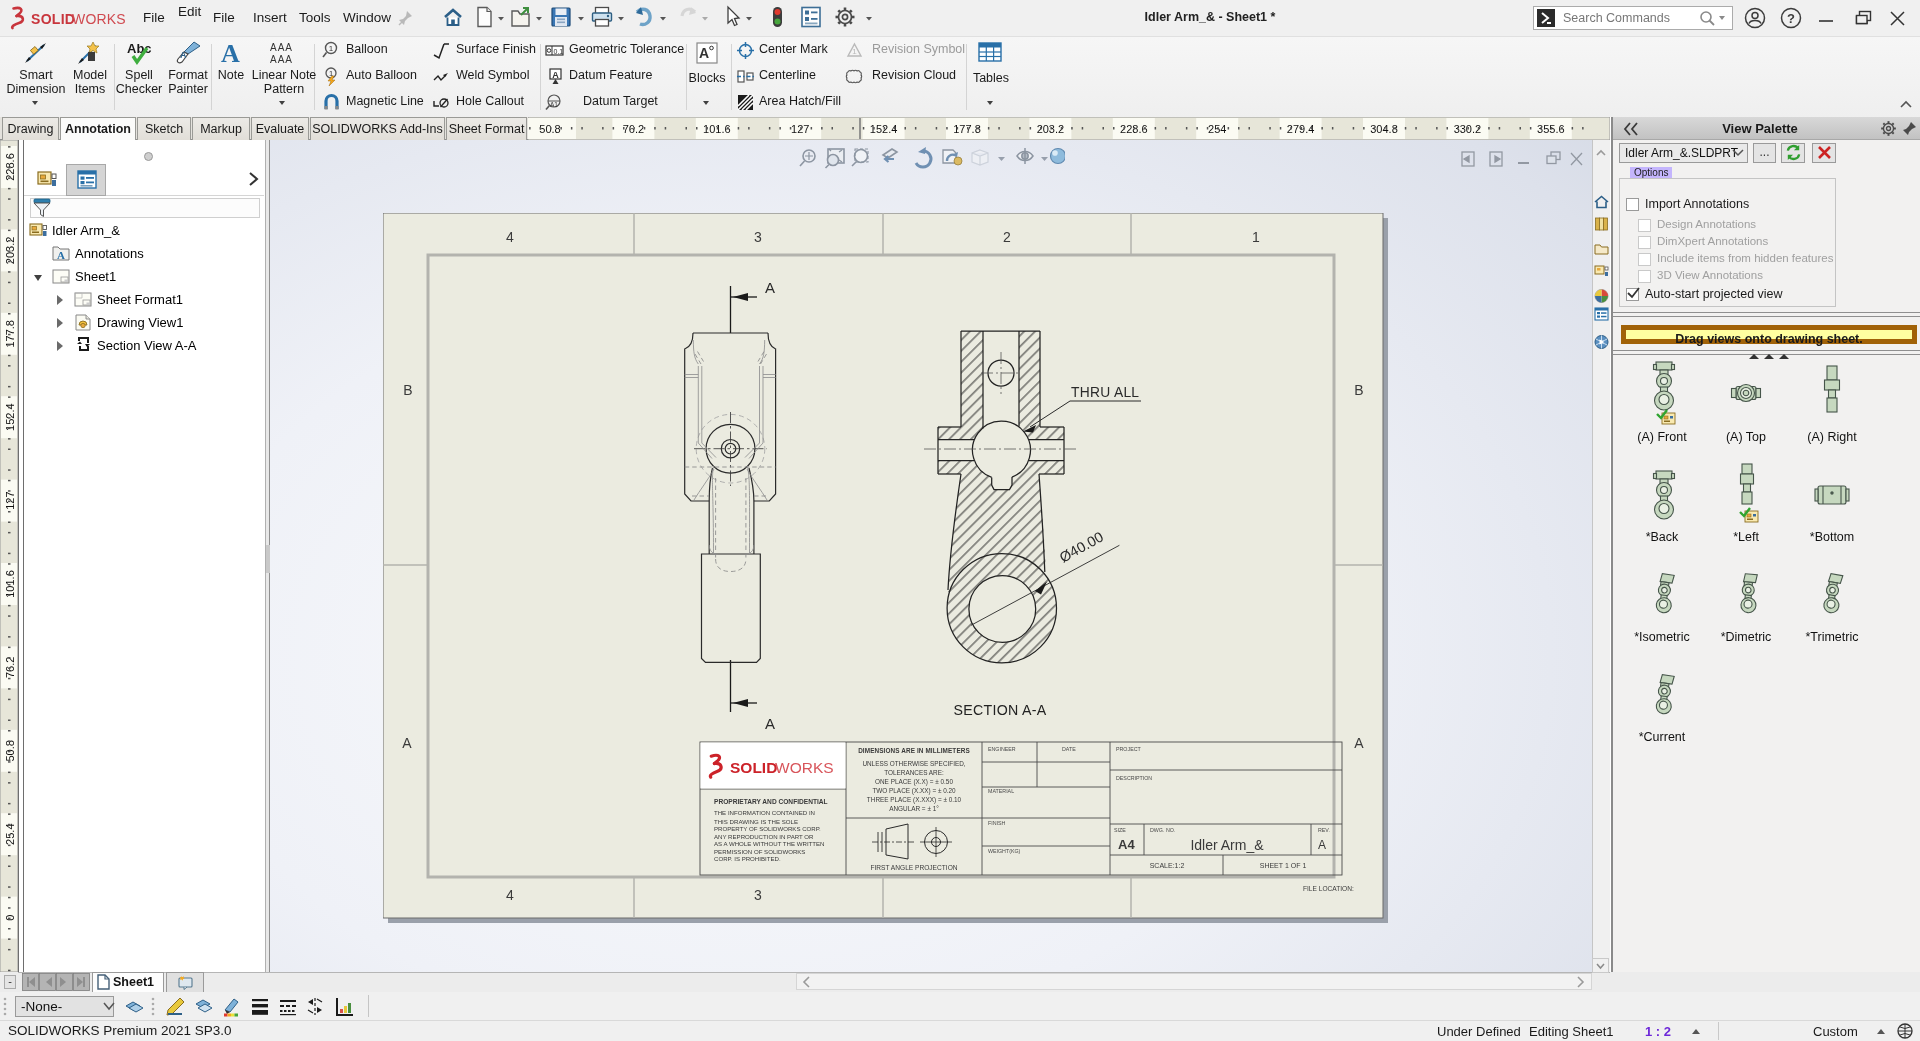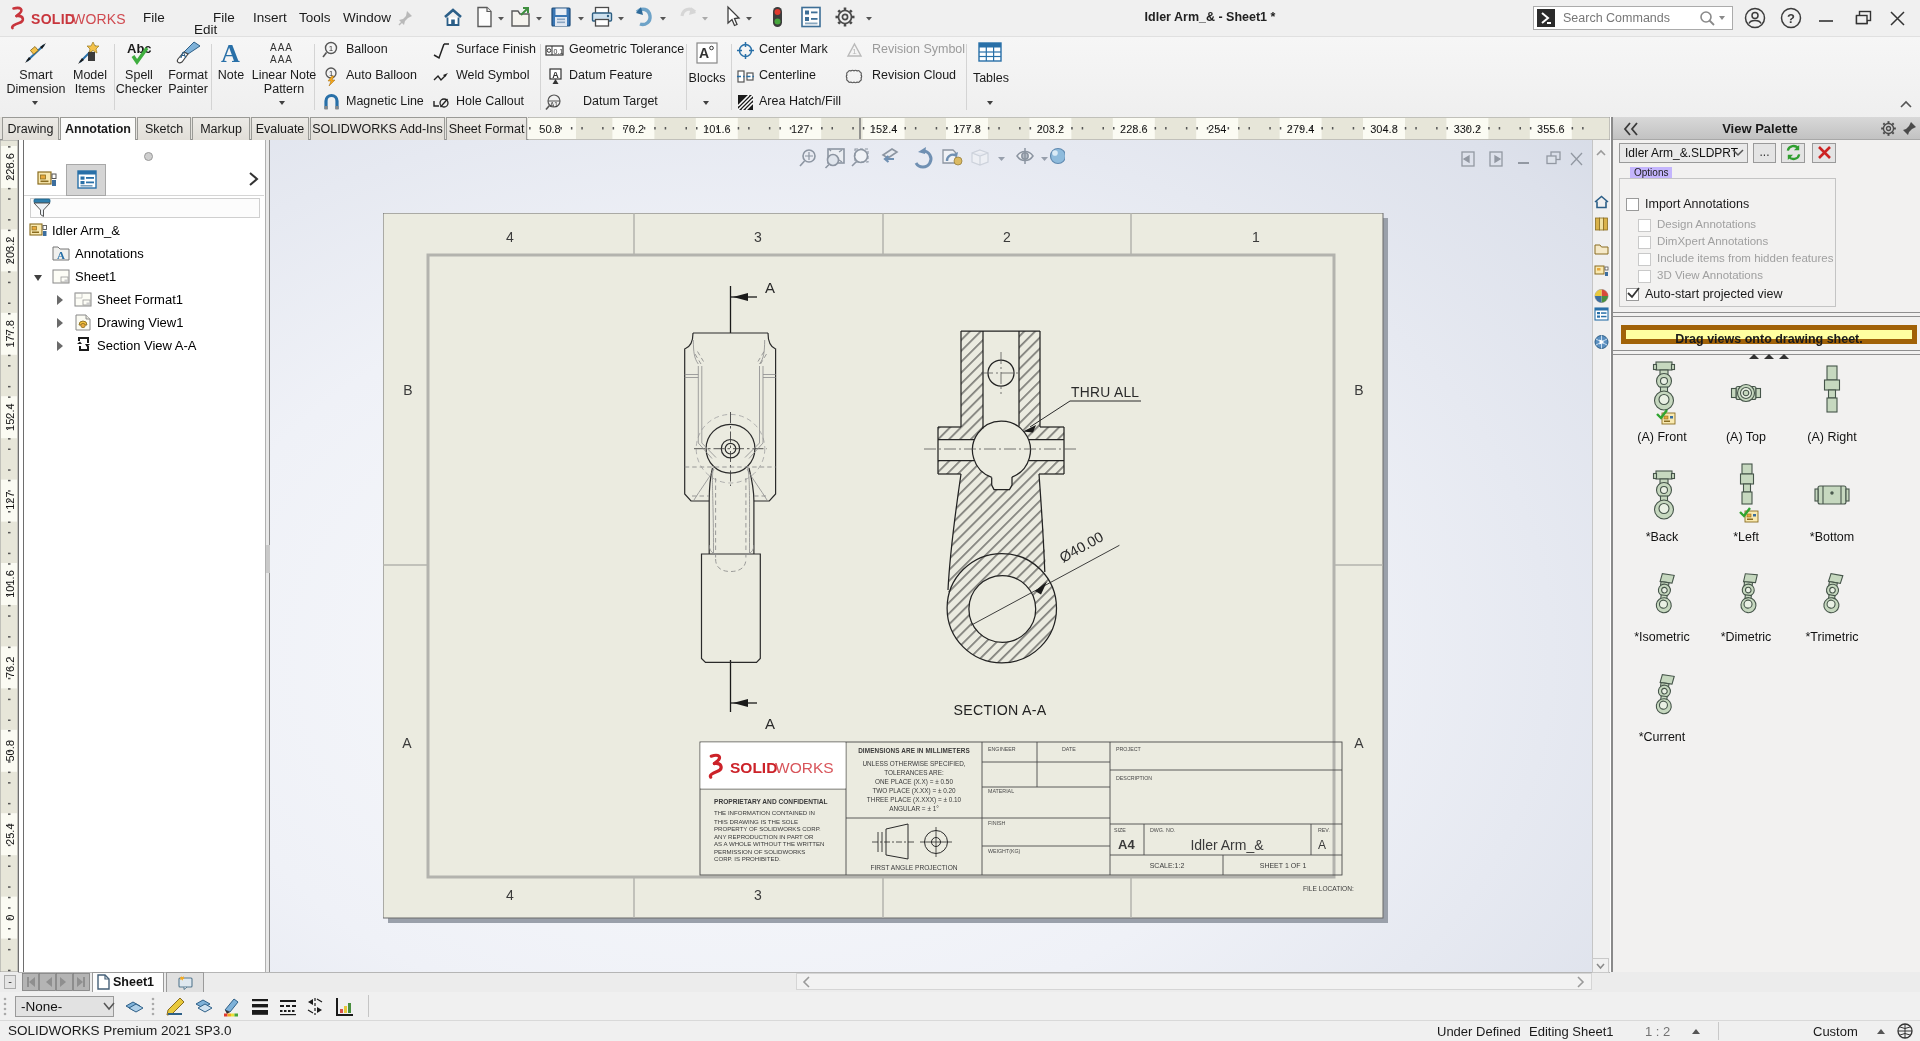--- a/index.html
+++ b/index.html
@@ -22,21 +22,21 @@
 <div class="abs" style="left:0;top:0;width:1920px;height:36px;background:#f0f0f0;"></div>
 <svg class="abs" style="left:8px;top:5px;" width="126" height="26" viewBox="0 0 126 26">
   <g fill="none" stroke="#c8353c" stroke-width="2.6" stroke-linecap="round">
     <path d="M5.5,3.5 C13,1.5 15.5,5 11.5,8.5 L8.5,11"></path>
     <path d="M8.5,11 C16,10 17,16.5 11,18 C7,19.2 3,21.5 4.5,23"></path>
   </g>
   <text x="23" y="18.5" font-size="14" font-weight="bold" fill="#c8353c" letter-spacing="0.3">SOLID</text>
       <text x="64" y="18.5" font-size="14" fill="#d04a50" letter-spacing="0.2">WORKS</text>
 </svg>
 <div class="abs menuitem" style="left:143px;top:10px;">File</div>
-<div class="abs menuitem" style="left:178px;top:22px;margin-left:16px;">Edit</div>
+<div class="abs menuitem" style="left:178px;top:4px;">Edit</div>
 <div class="abs menuitem" style="left:213px;top:10px;">File</div>
 <div class="abs menuitem" style="left:253px;top:10px;">Insert</div>
 <div class="abs menuitem" style="left:299px;top:10px;">Tools</div>
 <div class="abs menuitem" style="left:343px;top:10px;">Window</div>
 <svg class="abs" style="left:396px;top:8px;" width="20" height="20" viewBox="0 0 20 20">
       <path d="M11,3 L16,8 L12,10 L9,13 L8,17 L3,12 L7,11 L10,8 Z" fill="#b9b9b9"></path>
       <line x1="8" y1="12" x2="3" y2="17" stroke="#b9b9b9" stroke-width="1.5"></line>
     </svg>
 
 <svg class="abs" style="left:438px;top:4px;" width="450" height="28" viewBox="0 0 450 28">
@@ -1287,21 +1287,21 @@
         <rect x="10" y="10" width="3" height="7" fill="#e8c93c"></rect>
         <rect x="14" y="7" width="3" height="10" fill="#4a8f3f"></rect>
  </g>
 </svg>
 <div class="abs" style="left:368px;top:995px;width:1px;height:22px;background:#c5c5c5;"></div>
 
 <div class="abs" style="left:0;top:1020px;width:1920px;height:21px;background:#f0f0f0;border-top:1px solid #d9d9d9;"></div>
 <div class="abs txt" style="left:8px;top:1023px;font-size:13.5px;color:#1a1a1a;">SOLIDWORKS Premium 2021 SP3.0</div>
 <div class="abs txt" style="left:1437px;top:1024px;font-size:13px;color:#1a1a1a;">Under Defined</div>
 <div class="abs txt" style="left:1529px;top:1024px;font-size:13px;color:#1a1a1a;">Editing Sheet1</div>
-<div class="abs txt" style="left:1645px;top:1024px;font-size:13px;color:#737373;">1 : 2</div>
+<div class="abs txt" style="left:1645px;top:1024px;font-size:13px;color:#6d28d9;font-weight:bold;">1 : 2</div>
 <svg class="abs" style="left:1690px;top:1027px;" width="12" height="10">
       <path d="M2,7 L6,2 L10,7 Z" fill="#555"></path>
     </svg>
 <div class="abs" style="left:1718px;top:1022px;width:1px;height:18px;background:#c9c9c9;"></div>
 <div class="abs txt" style="left:1813px;top:1024px;font-size:13px;color:#1a1a1a;">Custom</div>
 <svg class="abs" style="left:1875px;top:1027px;" width="12" height="10">
       <path d="M2,7 L6,2 L10,7 Z" fill="#555"></path>
     </svg>
 <svg class="abs" style="left:1896px;top:1022px;" width="18" height="18" viewBox="0 0 18 18">
  <path d="M2,9 a7,7 0 0 1 14,0 a7,7 0 0 1 -14,0" fill="none" stroke="#333" stroke-width="1.3"></path>

